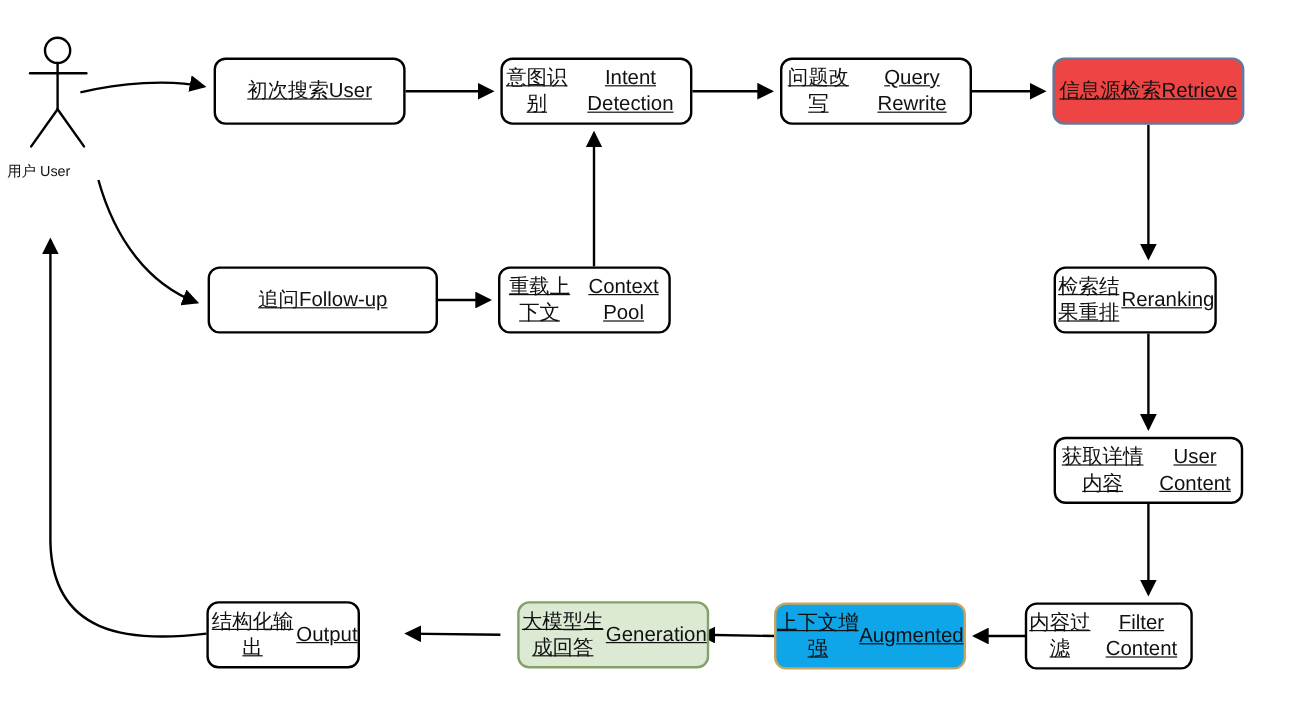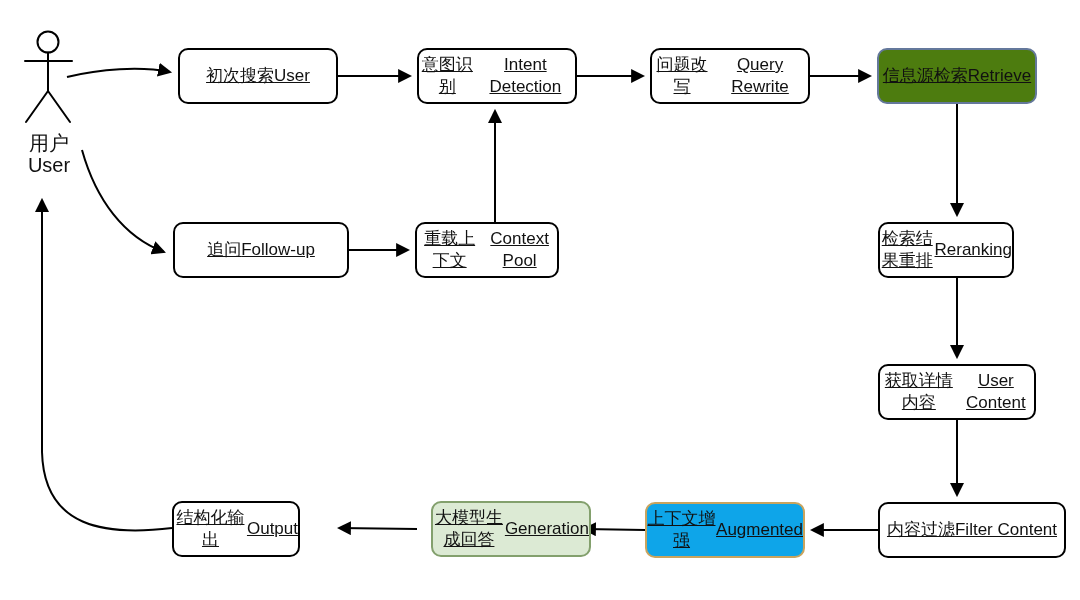--- a/index.html
+++ b/index.html
@@ -23,29 +23,29 @@
     align-items:center;
     justify-content:center;
     text-align:center;
     color:#111111;
     line-height:22px;
     font-size:17px;
     text-decoration:underline;
   }
   .node .zh{display:block;}
   .node .en{display:block;}
-  .node--blue{background:#4d7c0f;border-color:#64789b;}
+  .node--blue{background:#ef4444;border-color:#64789b;}
   .node--orange{background:#0ea5e9;border-color:#c9a45e;}
   .node--green{background:#dcead4;border-color:#83a06d;margin-left:14px;}
   .actor-label{
     position:absolute;
     left:6px;top:132px;width:86px;
-    text-align:center;
+    text-align:left;
     color:#111111;
-    font-size:20px;
+    font-size:12px;
     line-height:22px;
   }
 </style>
 </head>
 <body>
 
 <div class="canvas">
 
   <svg class="edge-layer" width="1080" height="600" viewBox="0 0 1080 600">
     <defs>
@@ -98,41 +98,41 @@
   <div class="node" style="left:417px;top:48px;width:160px">
     <span class="zh">意图识别</span>
     <span class="en">Intent Detection</span>
   </div>
 
   <div class="node node--blue" style="left:877px;top:48px;width:160px">
     <span class="zh">信息源检索</span>
     <span class="en">Retrieve</span>
   </div>
 
-  <div class="node" style="left:173px;top:222px;width:176px">
+  <div class="node" style="left:173px;top:222px;width:192px">
     <span class="zh">追问</span>
     <span class="en">Follow-up</span>
   </div>
 
   <div class="node" style="left:415px;top:222px;width:144px">
     <span class="zh">重载上下文</span>
     <span class="en">Context Pool</span>
   </div>
 
   <div class="node" style="left:878px;top:222px;width:136px">
     <span class="zh">检索结果重排</span>
     <span class="en">Reranking</span>
   </div>
 
   <div class="node" style="left:878px;top:364px;width:158px">
     <span class="zh">获取详情内容</span>
     <span class="en">User Content</span>
   </div>
 
-  <div class="node" style="left:878px;top:502px;width:188px">
+  <div class="node" style="left:854px;top:502px;width:140px">
     <span class="zh">内容过滤</span>
     <span class="en">Filter Content</span>
   </div>
 
   <div class="node node--orange" style="left:645px;top:502px;width:160px">
     <span class="zh">上下文增强</span>
     <span class="en">Augmented</span>
   </div>
 
   <div class="node node--green" style="left:417px;top:501px;width:160px">

